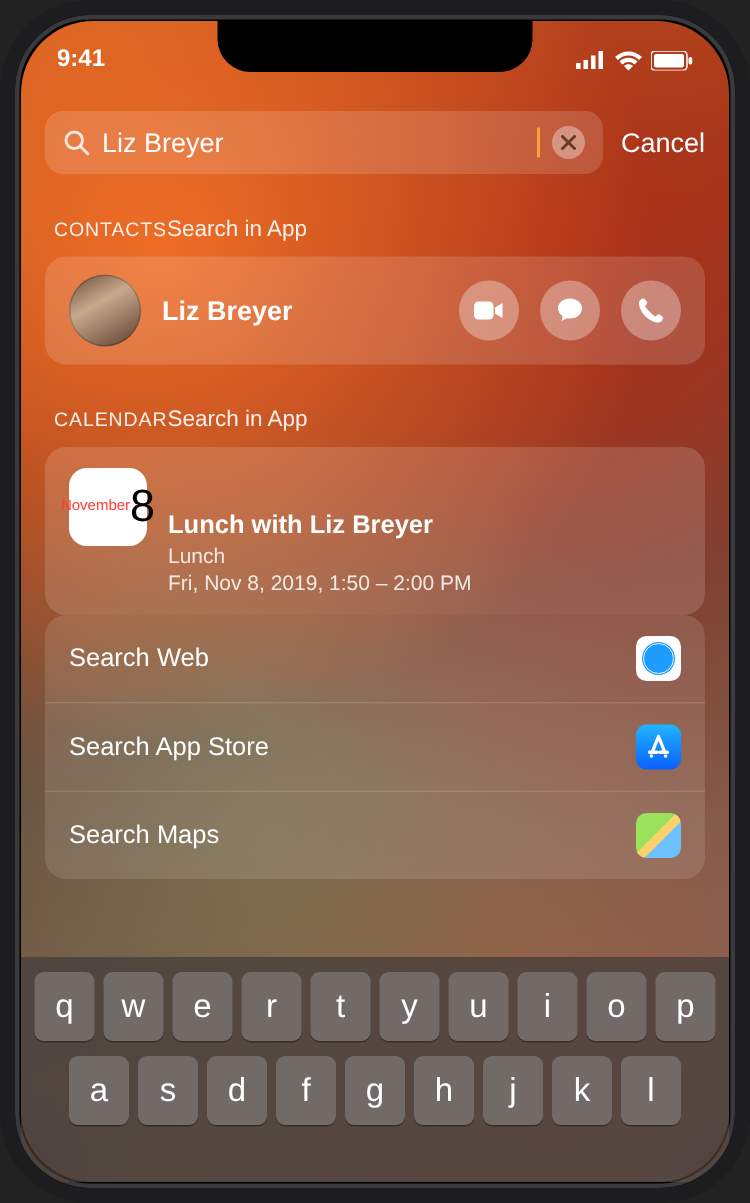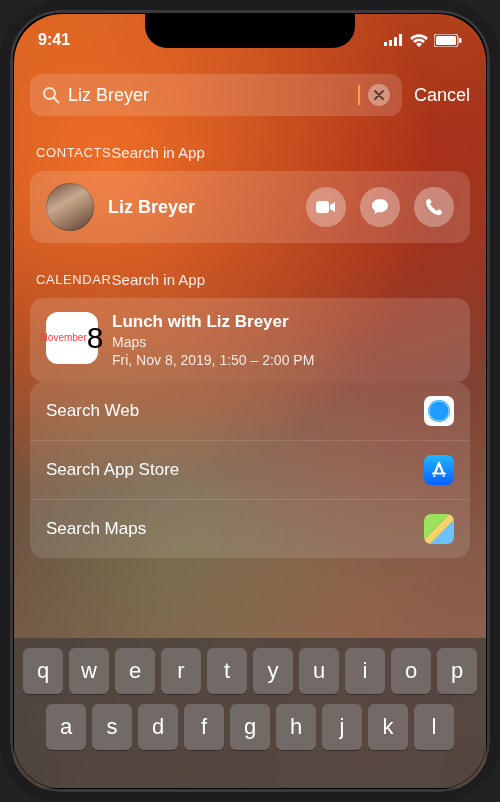--- a/index.html
+++ b/index.html
@@ -59,21 +59,21 @@
   }
   .event-card { align-items:flex-start; padding:14px 16px; }
   .cal-icon {
     width:52px; height:52px; border-radius:12px; background:#fff; color:#000;
     display:flex; align-items:center; justify-content:center;
     font-weight:400; line-height:1; flex-shrink:0;
   }
   .cal-icon .month { color:#ff3b30; font-size:10px; font-weight:500; margin-bottom:1px; }
   .cal-icon .day { font-size:30px; font-weight:300; }
   .event-info { display:flex; flex-direction:column; gap:2px; }
-  .event-title { font-size:17px; font-weight:600; }
+  .event-title { font-size:17px; font-weight:600;margin-top:28px; }
   .event-sub { font-size:14px; color:rgba(255,255,255,.85); }
   .suggest-list { background:rgba(255,255,255,.12); border-radius:14px; overflow:hidden; }
   .suggest-row {
     display:flex; align-items:center; justify-content:space-between; padding:14px 16px;
     color:#fff; font-size:17px; border-top:1px solid rgba(255,255,255,.12);
   }
   .suggest-row:first-child { border-top:none; }
   .app-icon { width:30px; height:30px; border-radius:7px; display:flex; align-items:center; justify-content:center; }
   .app-icon.safari { background:#fff; }
   .app-icon.appstore { background:linear-gradient(180deg,#1fb6ff,#0a60ff); }
@@ -166,21 +166,21 @@
         <span class="sh-title">CALENDAR</span>
         <span class="sh-link">Search in App</span>
       </div>
       <div class="card event-card">
         <div class="cal-icon">
           <span class="month">November</span>
           <span class="day">8</span>
         </div>
         <div class="event-info">
           <span class="event-title">Lunch with Liz Breyer</span>
-          <span class="event-sub">Maps</span>
+          <span class="event-sub">Lunch</span>
           <span class="event-sub">Fri, Nov 8, 2019, 1:50 – 2:00 PM</span>
         </div>
       </div>
 
       <div class="suggest-list">
         <div class="suggest-row">
           <span>Search Web</span>
           <span class="app-icon safari">
             <svg width="24" height="24" viewBox="0 0 24 24">
                 <circle cx="12" cy="12" r="11" fill="#1e9cff"></circle>

